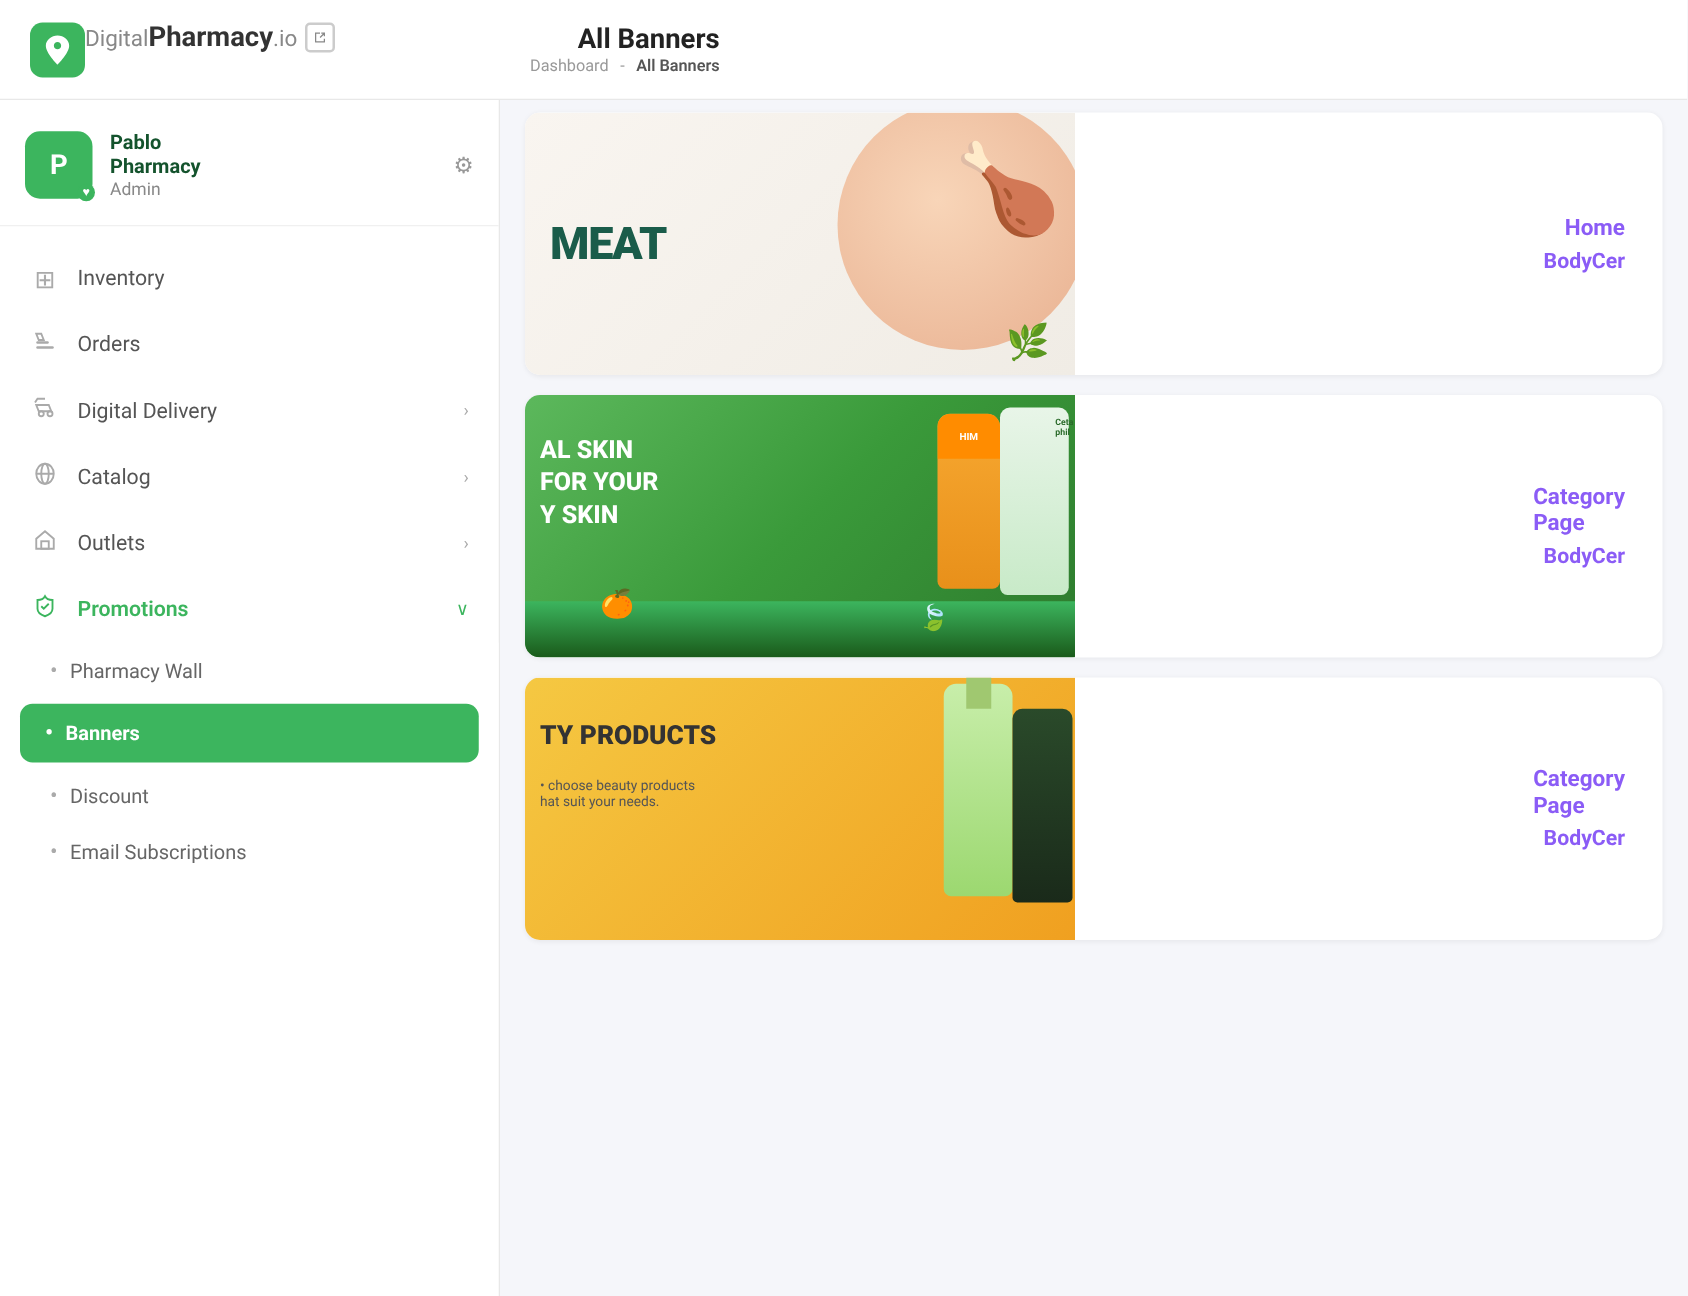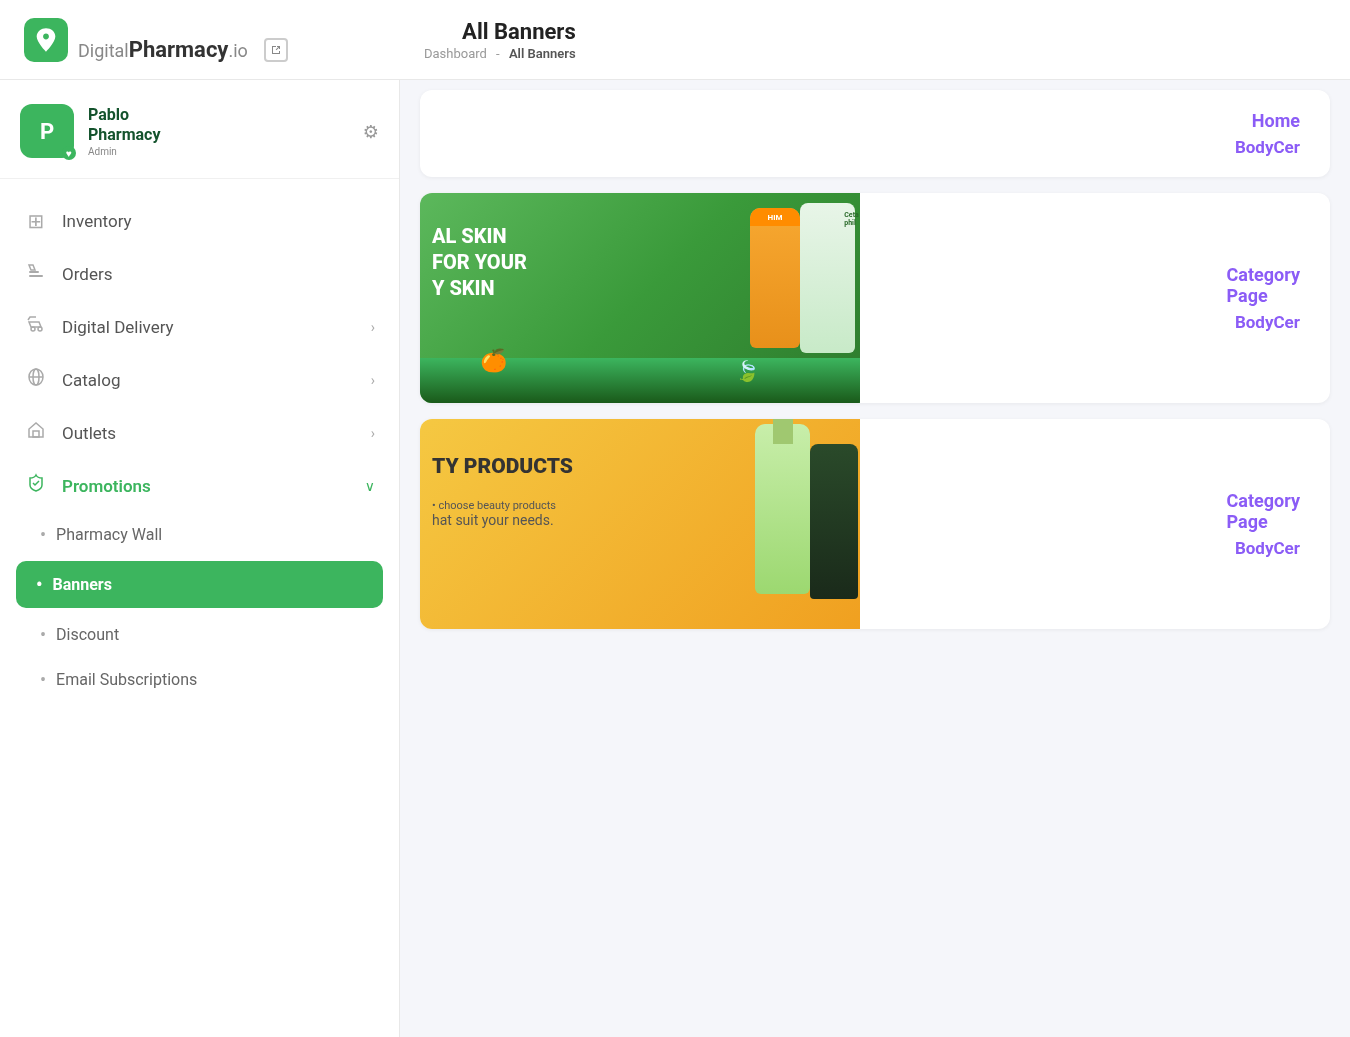--- a/index.html
+++ b/index.html
@@ -10,22 +10,21 @@
       display: flex;
       align-items: center;
       background: #fff;
       padding: 12px 24px;
       border-bottom: 1px solid #e8e8e8;
       height: 80px;
       flex-shrink: 0;
     }
     .logo-area {
       display: flex;
-      align-items: flex-end;
-      gap: 10px;
+      align-items: flex-start;
       min-width: 390px;
     }
     .logo-icon {
       width: 44px; height: 44px;
       background: #3cb55e;
       border-radius: 10px;
       display: flex; align-items: center; justify-content: center;
     }
     .logo-icon svg { width: 28px; height: 28px; fill: white; }
     .logo-text { font-size: 22px; color: #333; }
@@ -85,21 +84,21 @@
       bottom: -2px; right: -2px;
       font-size: 10px;
       color: white;
       background: #3cb55e;
       border-radius: 50%;
       width: 14px; height: 14px;
       display: flex; align-items: center; justify-content: center;
     }
     .user-info { flex: 1; }
     .user-name { font-size: 16px; font-weight: 700; color: #14532d; line-height: 1.2; }
-    .user-role { font-size: 10px; color: #888; margin-top: 2px; }
+    .user-role { font-size: 14px; color: #888; margin-top: 2px; }
     .settings-icon { color: #999; font-size: 18px; cursor: pointer; }
 
     
     .nav { padding: 16px 0; }
     .nav-item {
       display: flex;
       align-items: center;
       gap: 14px;
       padding: 14px 24px;
       cursor: pointer;
@@ -356,37 +355,47 @@
         </div>
       </div>
 
     </div>
   </div>
 
   <div class="main-content">
     <div class="banner-list">
 
       <div class="banner-row">
+        <div class="banner-image">
+          <div class="banner-image-placeholder meat-banner">
+            <div class="meat-banner-text">MEAT</div>
+            <div style="position:absolute;right:0;top:0;width:55%;height:100%;overflow:hidden;">
+              <div style="position:absolute;top:-10px;right:-10px;width:200px;height:200px;background:radial-gradient(circle at 40% 40%, #f8d5b8, #e8b090);border-radius:50%;"></div>
+              <div style="position:absolute;top:20px;right:10px;font-size:70px;">🍗</div>
+              <div style="position:absolute;bottom:10px;right:20px;font-size:28px;">🌿</div>
+            </div>
+          </div>
+        </div>
         <div class="banner-meta">
           <div class="banner-page-type">Home</div>
           <div class="banner-category">BodyCer</div>
         </div>
       </div>
 
       <div class="banner-row">
         <div class="banner-image">
           <div class="banner-image-placeholder skin-banner">
             <div style="position:absolute;left:12px;top:30px;font-size:20px;font-weight:800;color:white;line-height:1.3;z-index:3;">
               <span>AL SKIN</span><br>
               <span>FOR YOUR</span><br>
               <span>Y SKIN</span>
             </div>
 
             <div style="position:absolute;right:60px;top:15px;width:50px;height:140px;background:linear-gradient(to bottom,#f7a831,#e8901a);border-radius:10px 10px 6px 6px;z-index:3;overflow:hidden;">
-              <div style="width:100%;background:#ff8c00;height:18px;border-radius:10px 10px 0 0;display:flex;align-items:center;justify-content:center;font-size:8px;color:white;font-weight:700;">HIM</div>
+              <div style="width:100%;background:#ff8c00;height:36px;border-radius:10px 10px 0 0;display:flex;align-items:center;justify-content:center;font-size:8px;color:white;font-weight:700;">HIM</div>
             </div>
             <div style="position:absolute;right:5px;top:10px;width:55px;height:150px;background:linear-gradient(to bottom,#e8f5e8,#c8eac8);border-radius:8px 8px 6px 6px;z-index:3;display:flex;align-items:flex-start;justify-content:center;padding-top:8px;font-size:7px;color:#2a6a2a;font-weight:700;padding-left:48px;">Ceta<br>phil</div>
 
             <div style="position:absolute;bottom:0;left:0;right:0;height:45px;background:linear-gradient(to top,#1a5a1a,#3cb55e);z-index:2;border-radius:0 0 2px 2px;"></div>
 
             <div style="position:absolute;bottom:30px;left:60px;font-size:22px;z-index:2;">🍊</div>
             <div style="position:absolute;bottom:20px;right:100px;font-size:20px;z-index:2;">🍃</div>
           </div>
         </div>
         <div class="banner-meta">
@@ -397,21 +406,21 @@
           <div class="banner-category">BodyCer</div>
         </div>
       </div>
 
       <div class="banner-row">
         <div class="banner-image">
           <div class="banner-image-placeholder beauty-banner">
             <div style="position:absolute;left:12px;top:35px;z-index:3;">
               <div style="font-size:21px;font-weight:900;color:#333;">TY PRODUCTS</div>
               <div style="font-size:11px;color:#555;margin-top:21px;">• choose beauty products</div>
-              <div style="font-size:14px;color:#555;">hat suit your needs.</div>
+              <div style="font-size:11px;color:#555;">hat suit your needs.</div>
             </div>
 
             <div style="position:absolute;right:50px;top:5px;width:55px;height:170px;background:linear-gradient(to bottom,#c8eeaa,#9cd870);border-radius:10px 10px 6px 6px;z-index:3;">
               <div style="width:20px;height:30px;background:#a0c870;margin:0 auto;border-radius:4px 4px 0 0;margin-top:-10px;"></div>
             </div>
 
             <div style="position:absolute;right:2px;top:25px;width:48px;height:155px;background:linear-gradient(to bottom,#2a4a2a,#1a2a1a);border-radius:8px 8px 4px 4px;z-index:3;"></div>
           </div>
         </div>
         <div class="banner-meta">

